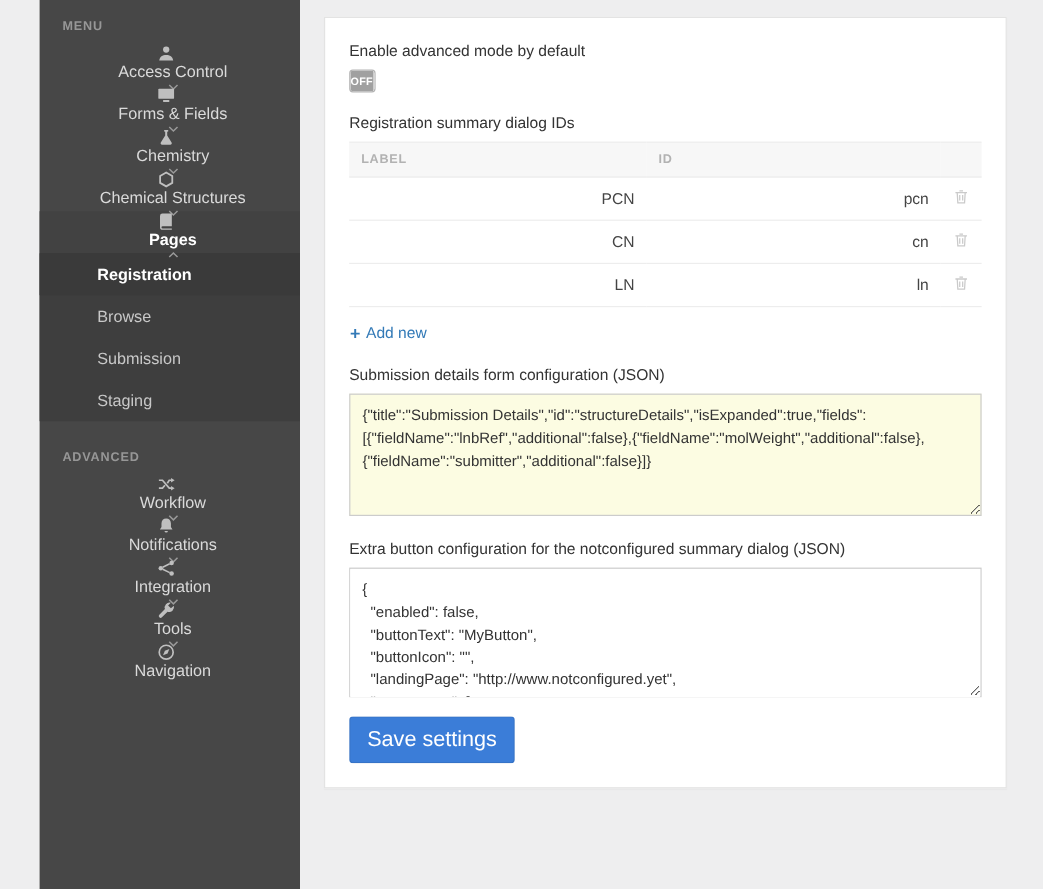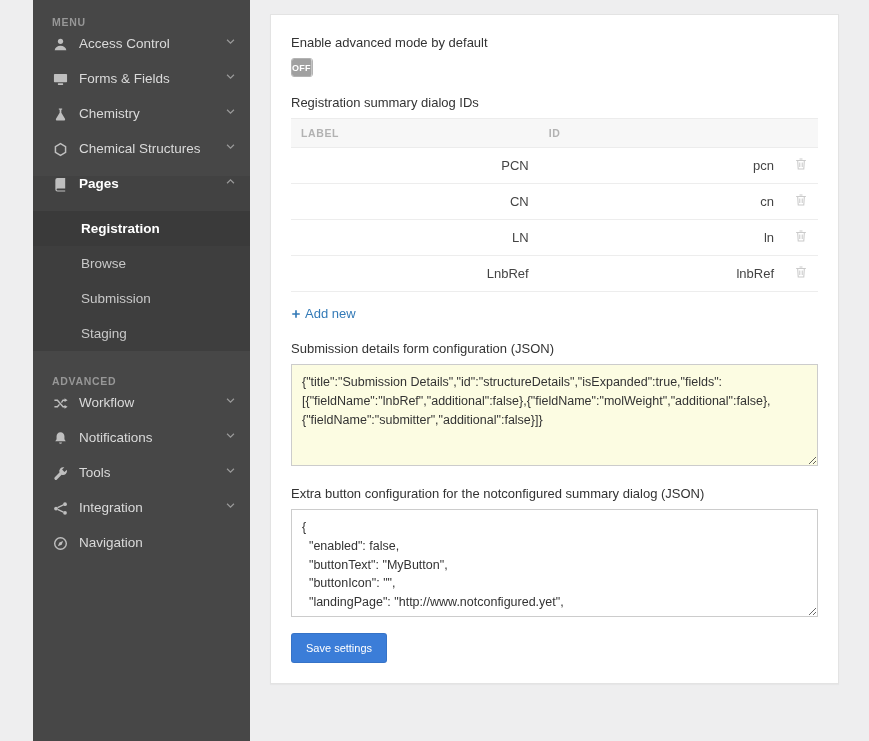--- a/index.html
+++ b/index.html
@@ -7,21 +7,21 @@
     --textarea_yellow:#fcfce2; --toggle_off:#a0a0a0;
   }
   *{margin:0;padding:0;box-sizing:border-box;}
   html,body{width:869px;height:741px;overflow:hidden;}
   body{font-family:"Liberation Sans",sans-serif;background:#eeeeef;display:flex;}
 
   
   .sidebar{width:217px;min-width:217px;height:741px;background:var(--sidebar_bg);padding-top:4px;margin-left:33px;}
   .side-header{font-size:10.5px;font-weight:bold;color:#979797;letter-spacing:.7px;padding:12px 0 8px 19px;}
   .side-header.adv{padding-top:24px;}
-  .nav-item{height:35px;display:flex;padding:0 14px 0 19px;color:#dadada;font-size:13.5px;cursor:pointer;}
+  .nav-item{height:35px;display:flex;align-items:center;padding:0 14px 0 19px;color:#dadada;font-size:13.5px;cursor:pointer;flex-direction:column;}
   .nav-icon{width:16px;height:16px;margin-right:11px;color:#bfbfbf;flex:none;display:flex;align-items:center;justify-content:center;}
   .nav-icon svg{width:15px;height:15px;}
   .nav-label{flex:1;white-space:nowrap;}
   .chev{width:11px;height:11px;color:#999;flex:none;display:flex;align-items:center;}
   .chev svg{width:11px;height:11px;}
   .nav-item.expanded{background:#424242;color:#fff;font-weight:bold;}
   .submenu{background:var(--submenu_bg);}
   .sub-item{height:35px;display:flex;align-items:center;padding-left:48px;color:#c8c8c8;font-size:13.5px;cursor:pointer;}
   .sub-item.active{color:#fff;font-weight:bold;background:#3a3a3a;}
 
@@ -49,21 +49,21 @@
   .add-new{color:var(--link);font-size:13px;display:inline-flex;align-items:center;gap:4px;cursor:pointer;margin:8px 0 20px;}
   .add-new .plus{display:inline-flex;color:var(--link);}
   .add-new .plus svg{width:10px;height:10px;}
 
   
   textarea{display:block;width:100%;border:1px solid #ccc;font-family:"Liberation Sans",sans-serif;font-size:12.5px;color:#333;padding:8px 10px;line-height:1.5;resize:both;outline:none;}
   .ta-yellow{height:102px;background:var(--textarea_yellow);margin-bottom:20px;overflow:auto;}
   .ta-white{height:108px;background:#fff;overflow-y:scroll;margin-bottom:16px;}
 
   
-  .save-btn{background:var(--accent);color:#fff;border:1px solid rgba(0,0,0,.08);border-radius:3px;font-size:11px;font-family:"Liberation Sans",sans-serif;padding:8px 14px;cursor:pointer;}
+  .save-btn{background:var(--accent);color:#fff;border:1px solid rgba(0,0,0,.08);border-radius:3px;font-size:18px;font-family:"Liberation Sans",sans-serif;padding:8px 14px;cursor:pointer;}
 </style>
 </head>
 <body>
 
 <nav class="sidebar">
   <div class="side-header">MENU</div>
 
   <div class="nav-item">
     <span class="nav-icon">
         <svg viewBox="0 0 16 16" fill="currentColor">
@@ -172,42 +172,42 @@
     <span class="nav-label">Notifications</span>
     <span class="chev">
         <svg viewBox="0 0 16 16" fill="none" stroke="currentColor" stroke-width="1.8">
           <path d="M3 5.5l5 5 5-5"></path>
         </svg>
       </span>
   </div>
 
   <div class="nav-item">
     <span class="nav-icon">
-        <svg viewBox="0 0 16 16" fill="currentColor">
-          <path d="M14.8 4.1a4.3 4.3 0 0 1-5.6 5.2l-5 5a1.6 1.6 0 0 1-2.3-2.3l5-5A4.3 4.3 0 0 1 12.1 1.4L9.7 3.8l2.5 2.5z"></path>
-        </svg>
-      </span>
-    <span class="nav-label">Tools</span>
-    <span class="chev">
-        <svg viewBox="0 0 16 16" fill="none" stroke="currentColor" stroke-width="1.8">
-          <path d="M3 5.5l5 5 5-5"></path>
-        </svg>
-      </span>
-  </div>
-
-  <div class="nav-item">
-    <span class="nav-icon">
         <svg viewBox="0 0 16 16">
           <circle cx="3.2" cy="8" r="2" fill="currentColor"></circle>
           <circle cx="12.8" cy="3.4" r="2" fill="currentColor"></circle>
           <circle cx="12.8" cy="12.6" r="2" fill="currentColor"></circle>
           <path d="M4.9 7.1l6.2-3M4.9 8.9l6.2 3" stroke="currentColor" stroke-width="1.4" fill="none"></path>
         </svg>
       </span>
     <span class="nav-label">Integration</span>
+    <span class="chev">
+        <svg viewBox="0 0 16 16" fill="none" stroke="currentColor" stroke-width="1.8">
+          <path d="M3 5.5l5 5 5-5"></path>
+        </svg>
+      </span>
+  </div>
+
+  <div class="nav-item">
+    <span class="nav-icon">
+        <svg viewBox="0 0 16 16" fill="currentColor">
+          <path d="M14.8 4.1a4.3 4.3 0 0 1-5.6 5.2l-5 5a1.6 1.6 0 0 1-2.3-2.3l5-5A4.3 4.3 0 0 1 12.1 1.4L9.7 3.8l2.5 2.5z"></path>
+        </svg>
+      </span>
+    <span class="nav-label">Tools</span>
     <span class="chev">
         <svg viewBox="0 0 16 16" fill="none" stroke="currentColor" stroke-width="1.8">
           <path d="M3 5.5l5 5 5-5"></path>
         </svg>
       </span>
   </div>
 
   <div class="nav-item">
     <span class="nav-icon">
         <svg viewBox="0 0 16 16">
@@ -254,29 +254,20 @@
           <td>cn</td>
           <td class="del-cell"><span class="trash">
                 <svg viewBox="0 0 16 16" fill="none" stroke="currentColor" stroke-width="1.2">
                   <path d="M2.5 4h11M6.3 2.3h3.4M4.2 4l.6 9.7h6.4L11.8 4M6.6 6.3v5.2M9.4 6.3v5.2"></path>
                 </svg>
               </span></td>
         </tr>
         <tr>
           <td>LN</td>
           <td>ln</td>
-          <td class="del-cell"><span class="trash">
-                <svg viewBox="0 0 16 16" fill="none" stroke="currentColor" stroke-width="1.2">
-                  <path d="M2.5 4h11M6.3 2.3h3.4M4.2 4l.6 9.7h6.4L11.8 4M6.6 6.3v5.2M9.4 6.3v5.2"></path>
-                </svg>
-              </span></td>
-        </tr>
-        <tr>
-          <td>LnbRef</td>
-          <td>lnbRef</td>
           <td class="del-cell"><span class="trash">
                 <svg viewBox="0 0 16 16" fill="none" stroke="currentColor" stroke-width="1.2">
                   <path d="M2.5 4h11M6.3 2.3h3.4M4.2 4l.6 9.7h6.4L11.8 4M6.6 6.3v5.2M9.4 6.3v5.2"></path>
                 </svg>
               </span></td>
         </tr>
       </tbody>
     </table>
 
     <a class="add-new">

